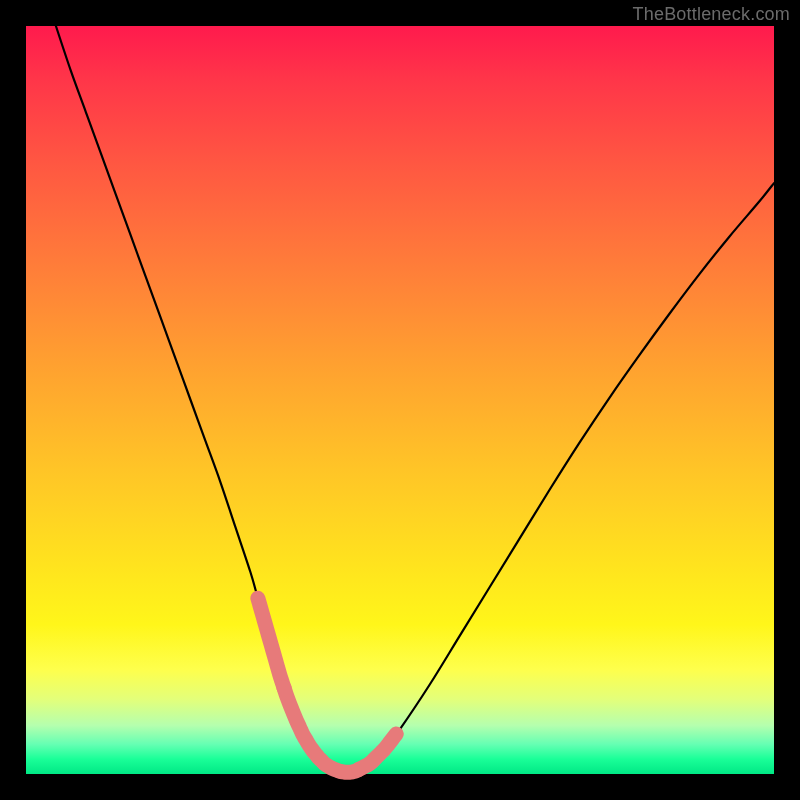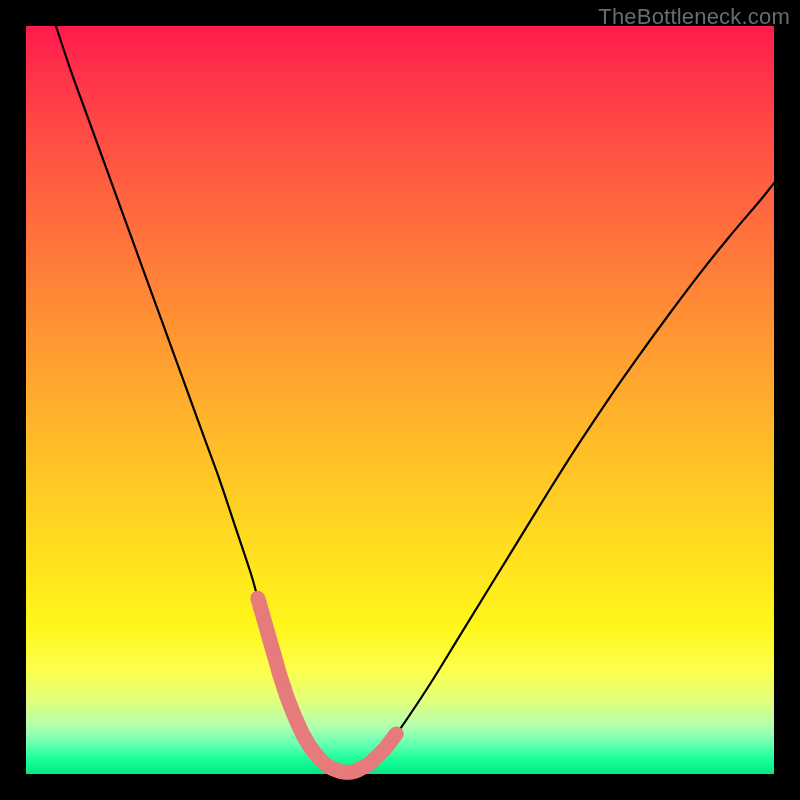--- a/index.html
+++ b/index.html
@@ -41,21 +41,21 @@
       #66ffb3 96%,
       #1aff98 98%,
       #00e885 100%
     );
   }
   .watermark {
     position: absolute;
     top: 4px;
     right: 10px;
     color: #6b6b6b;
-    font-size: 22px;
+    font-size: 18px;
     font-weight: 500;
     letter-spacing: 0.2px;
     user-select: none;
   }
   svg.curve {
     position: absolute;
     top: 0;
     left: 0;
     width: 748px;
     height: 748px;

